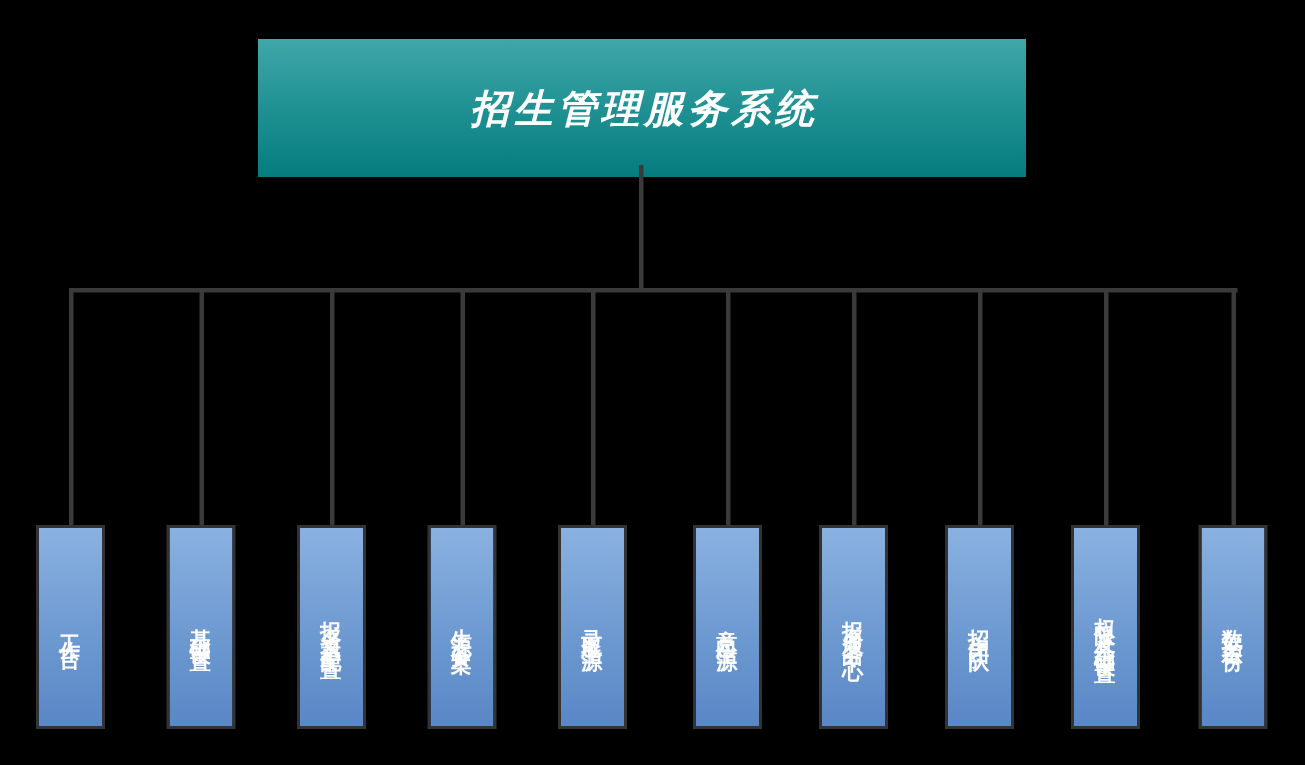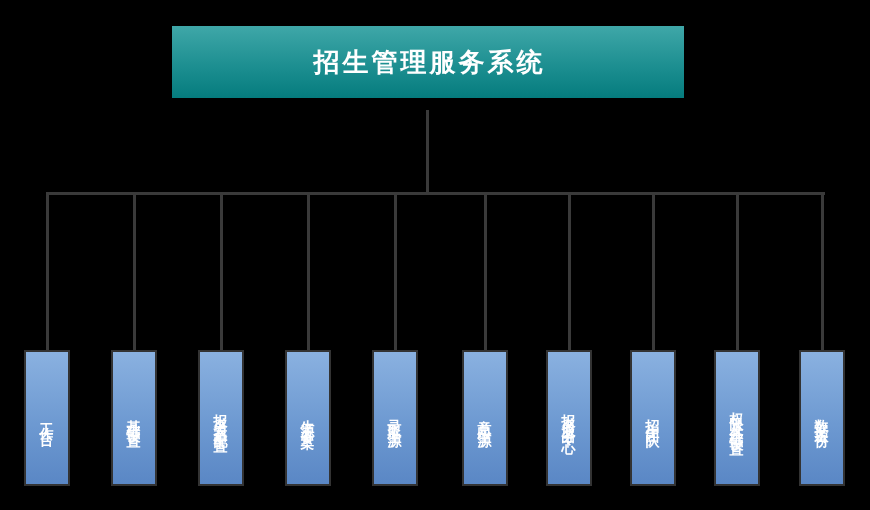--- a/index.html
+++ b/index.html
@@ -16,25 +16,26 @@
     width: 870px;
     height: 510px;
     background: #000000;
   }
   
   .root-box {
     position: absolute;
     left: 172px;
     top: 26px;
     width: 512px;
-    height: 72px;
+    height: 92px;
     background: linear-gradient(180deg, #3fa7a8 0%, #1d8f91 55%, #057c7e 100%);
     display: flex;
     align-items: center;
     justify-content: center;
+    font-style: italic;
   }
   .root-box span {
     color: #ffffff;
     font-size: 26px;
     font-weight: bold;
     letter-spacing: 3px;
     text-indent: 3px;
     white-space: nowrap;
   }
   

